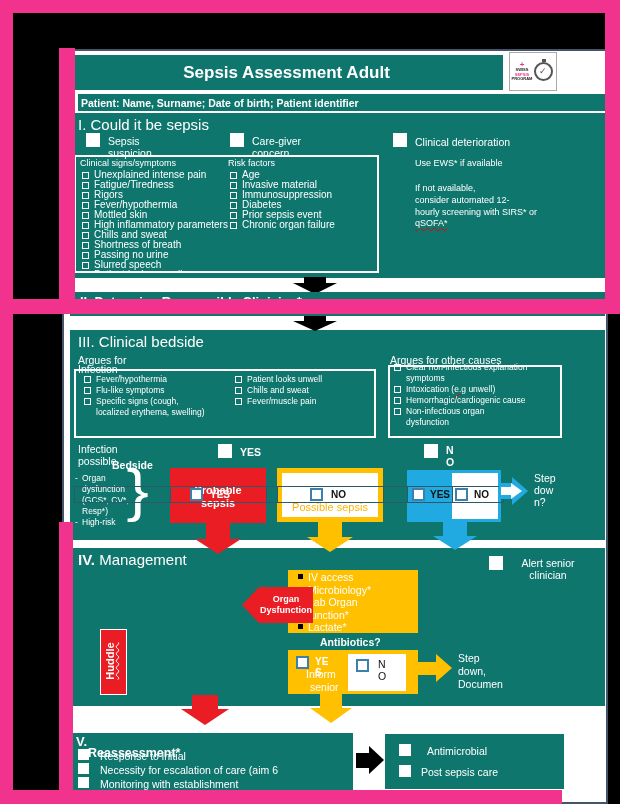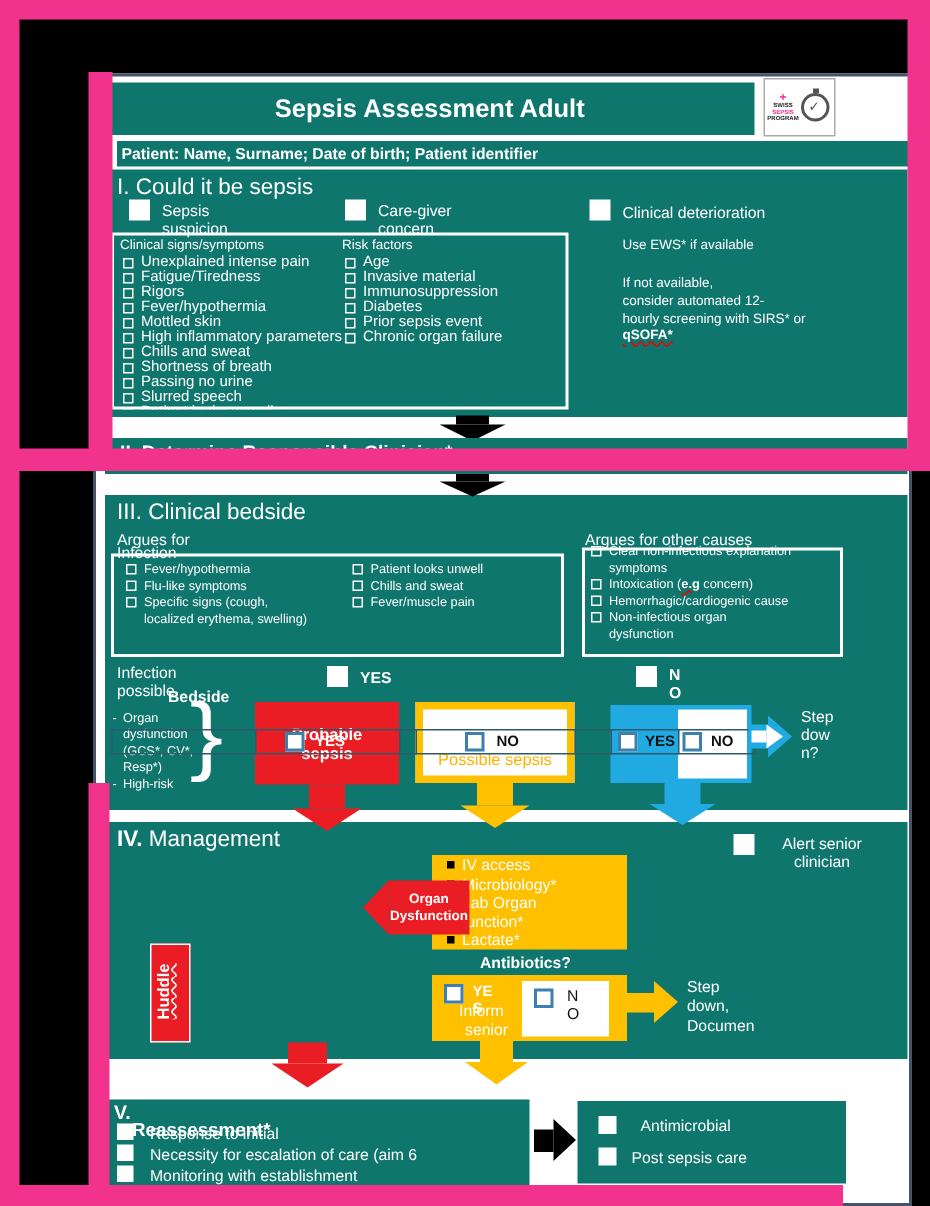--- a/index.html
+++ b/index.html
@@ -11,21 +11,21 @@
   .w{color:#fff;}
   .sm{font-size:10px;line-height:10px;color:#fff;text-align:right;}
   .md{font-size:8.5px;line-height:11px;color:#fff;}
   .lg{font-size:10.5px;line-height:12px;color:#fff;}
   .li{display:flex;}
   .bx{width:5px;height:5px;border:1px solid #fff;display:inline-block;margin:2px 5px 0 0;flex:none;}
   .cbw{background:#fff;display:inline-block;}
   .cbo{background:#fff;border:2px solid #3F7FAE;box-sizing:border-box;display:inline-block;}
   .pink{background:#F1338D;}
   .pre{white-space:pre-line;}
-  .sq{text-decoration-line:underline;text-decoration-style:wavy;text-decoration-color:#e00;font-weight:bold;}
+  .sq{text-decoration-line:underline;text-decoration-style:wavy;text-decoration-color:#e00;}
   .tri{width:0;height:0;}
   .bullet{width:5px;height:5px;background:#000;display:inline-block;margin:3px 5px 0 0;flex:none;}
   .brkall{word-break:break-all;overflow-wrap:anywhere;}
 </style>
 </head>
 <body>
 
 <div id="canvas">
 
   <div class="abs page" style="left:62px;top:49px;width:546px;height:755px;"></div>
@@ -188,21 +188,21 @@
   <div class="abs lg" style="left:390px;top:354px;">Argues for other causes</div>
   <div class="abs" style="left:388px;top:365px;width:174px;height:73px;border:2px solid #fff;box-sizing:border-box;"></div>
   <div class="abs" style="left:394px;top:362px;width:164px;z-index:1;">
     <div class="li md">
         <span class="bx"></span>
         <span class="pre">Clear non-infectious explanation
 symptoms</span>
       </div>
     <div class="li md">
         <span class="bx"></span>
-        <span><span>Intoxication (</span><span class="sq">e.g</span><span> concern)</span></span>
+        <span><span>Intoxication (</span><span class="sq">e.g</span><span> unwell)</span></span>
       </div>
     <div class="li md">
         <span class="bx"></span>
         <span>Hemorrhagic/cardiogenic cause</span>
       </div>
     <div class="li md">
         <span class="bx"></span>
         <span class="pre">Non-infectious organ
 dysfunction</span>
       </div>

